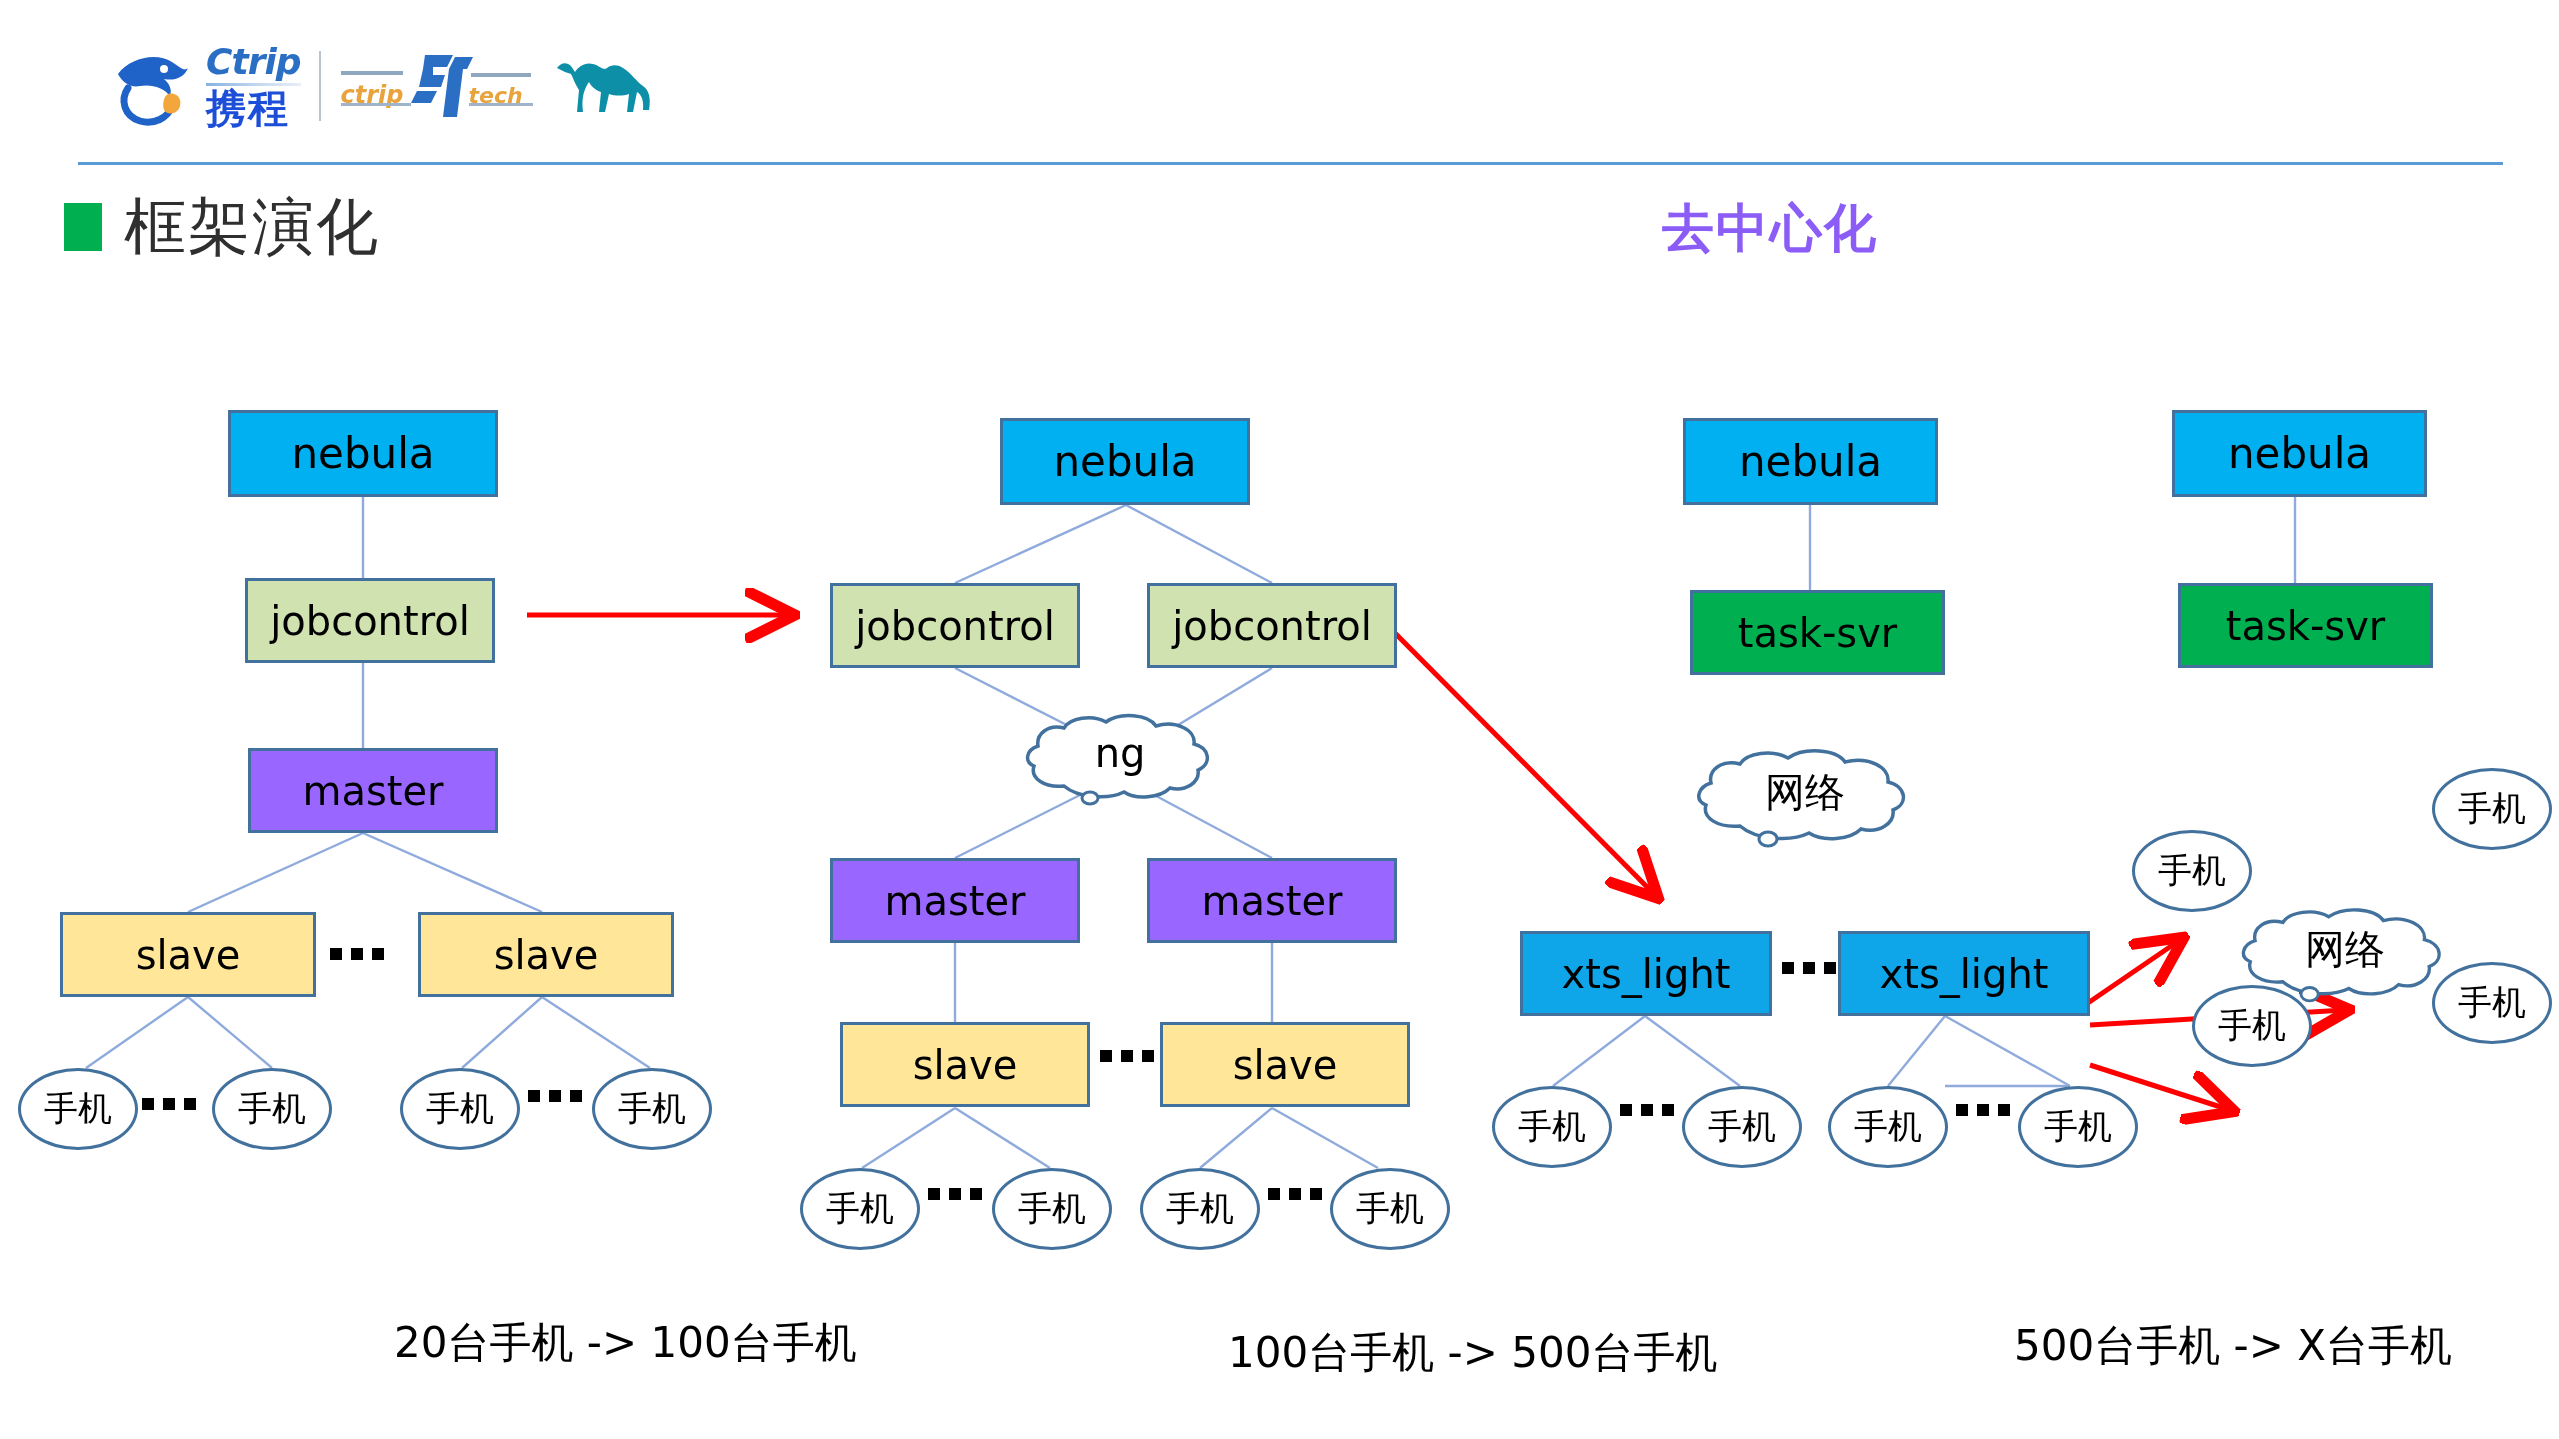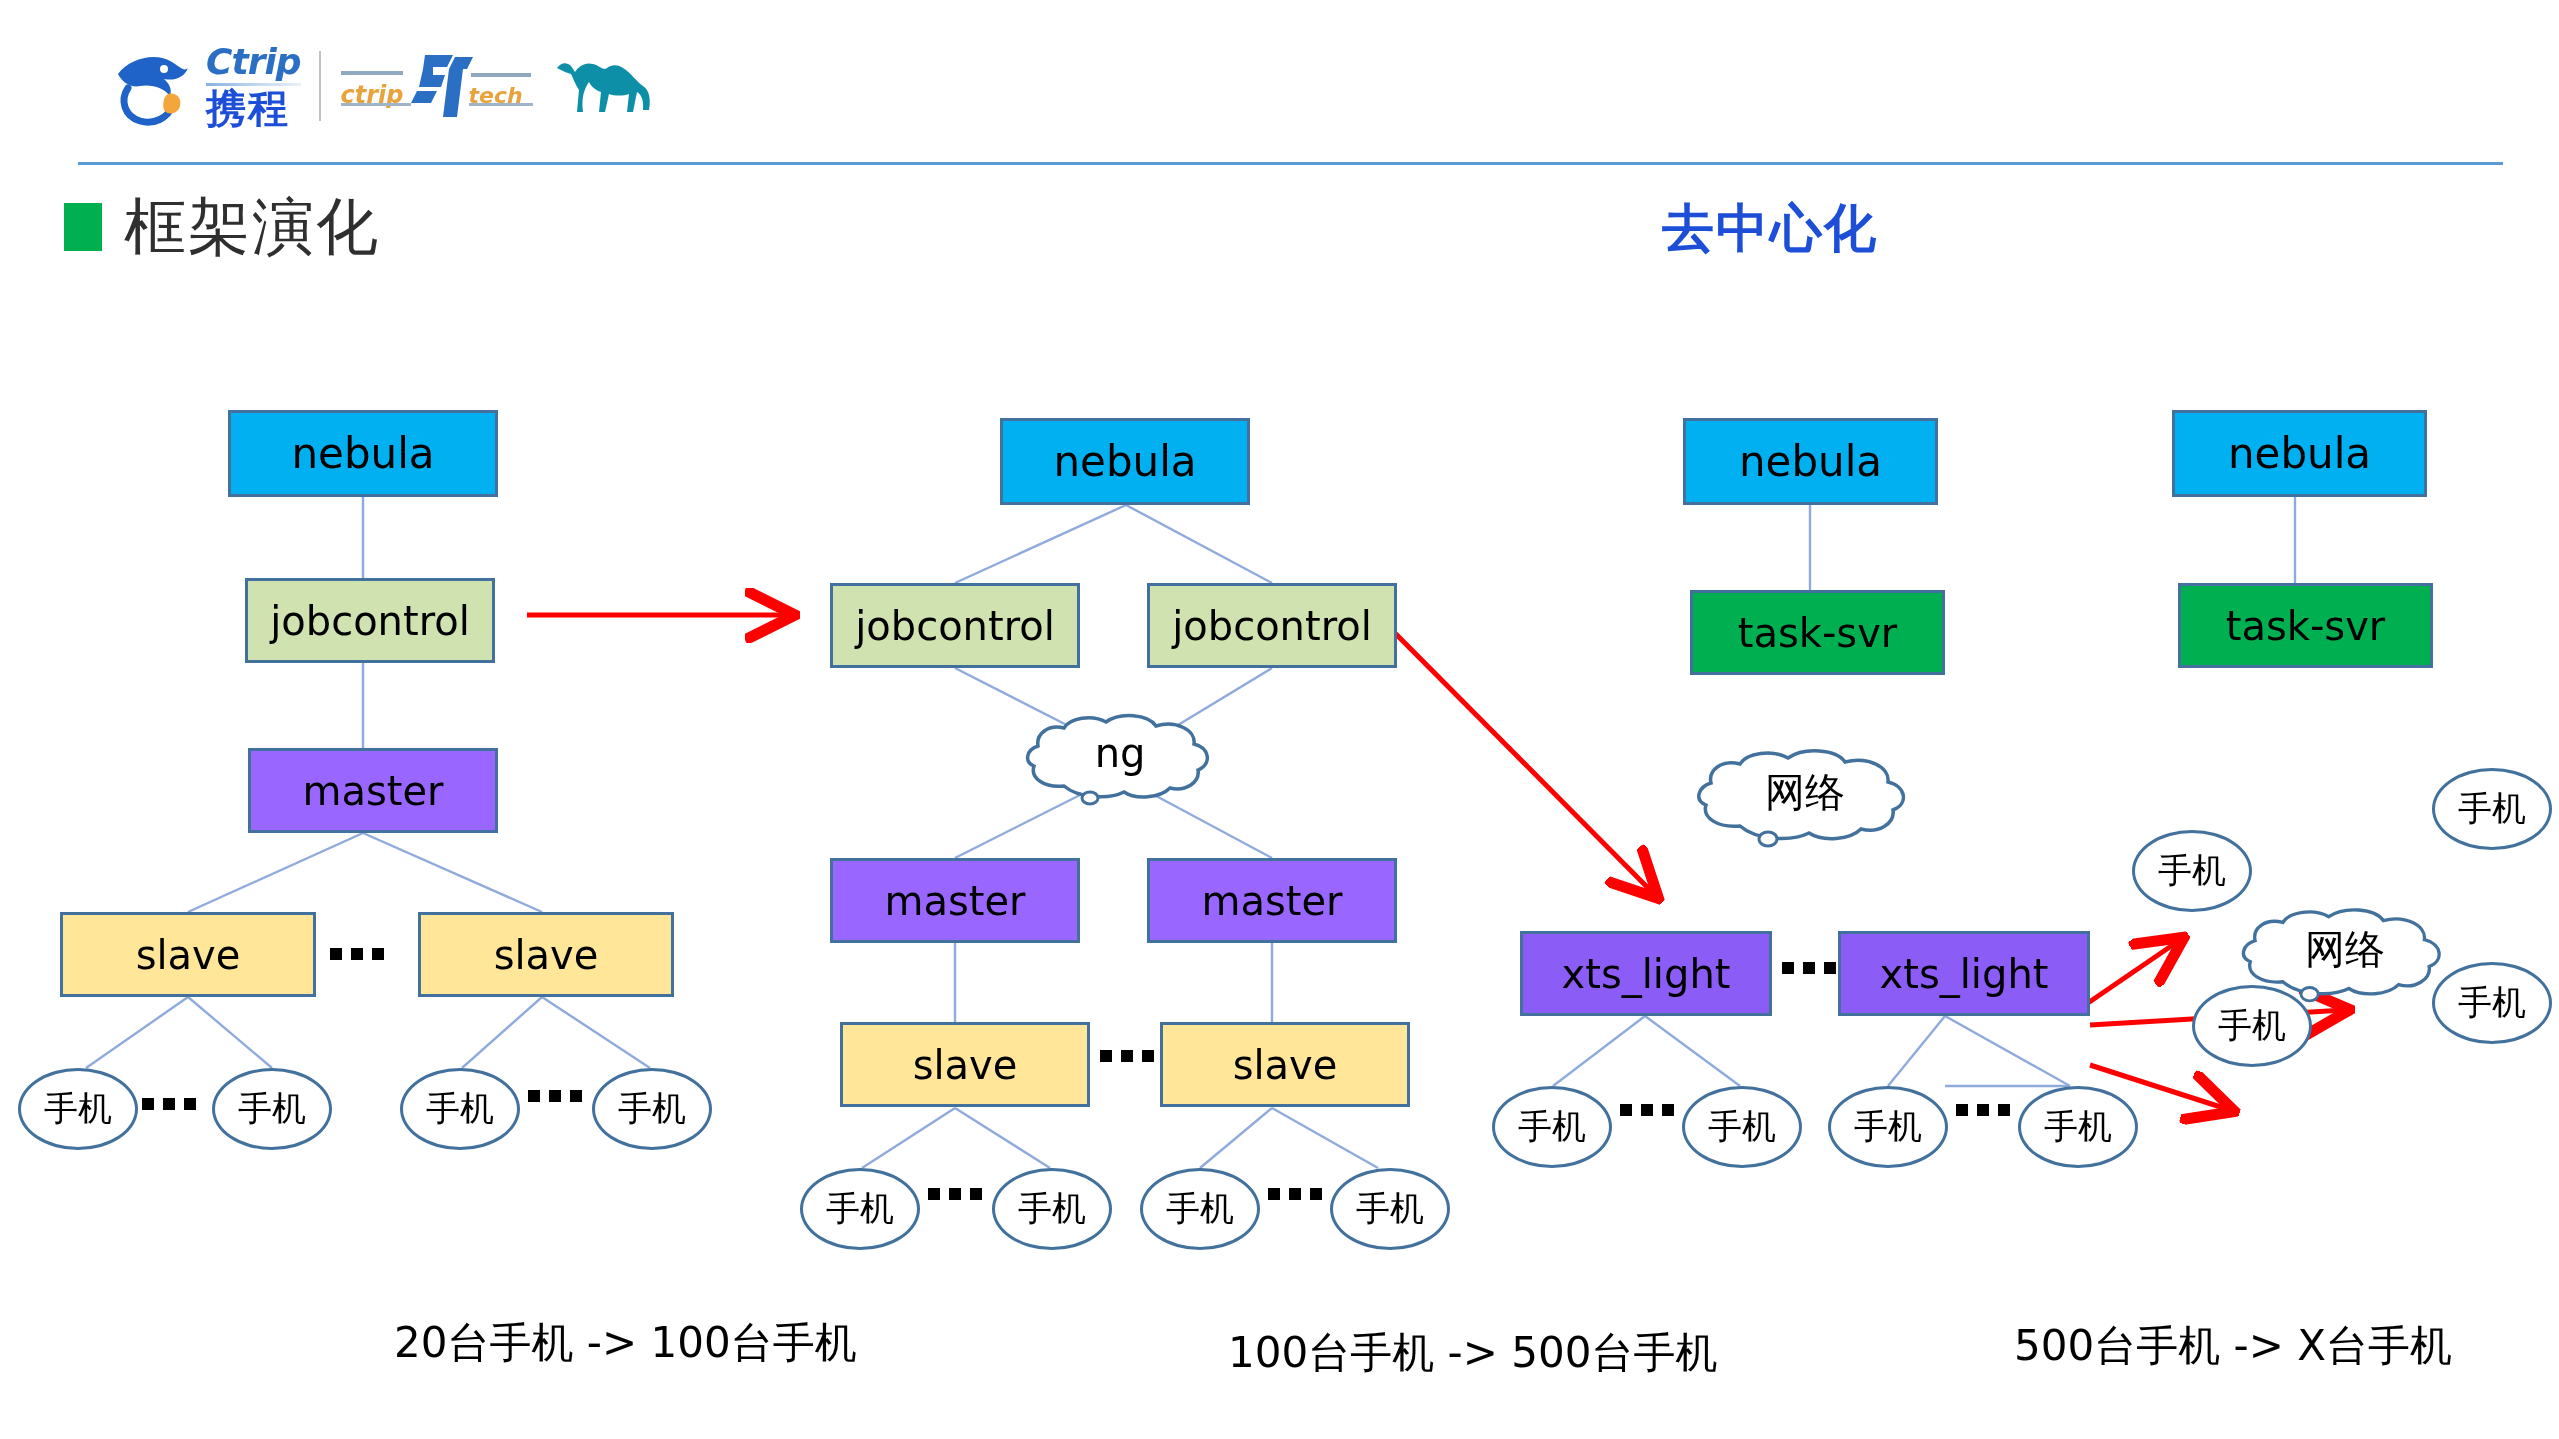--- a/index.html
+++ b/index.html
@@ -93,21 +93,21 @@
     font-size: 62px;
     color: #2f2f2f;
     letter-spacing: 2px;
   }
   #decentralize-title {
     position: absolute;
     left: 1662px; top: 194px;
     font-family: Liberation Mono, monospace;
     font-weight: bold;
     font-size: 52px;
-    color: #1d4ed8;
+    color: #8b5cf6;
     letter-spacing: 2px;
   }
 
   
   #diagram {
     position: absolute;
     left: 0; top: 0;
     width: 2516px; height: 1439px;
     pointer-events: none;
   }
@@ -120,21 +120,21 @@
     display: flex; align-items: center; justify-content: center;
     font-family: "DejaVu Sans", sans-serif;
     color: #000000;
     white-space: nowrap;
   }
   .n-nebula   { background: #00b0f0; }
   .n-job      { background: #cfe2b0; }
   .n-master   { background: #9966ff; }
   .n-slave    { background: #ffe699; }
   .n-task     { background: #00b050; }
-  .n-xts      { background: #8b5cf6; }
+  .n-xts      { background: #0ea5e9; }
 
   .phone {
     position: absolute;
     box-sizing: border-box;
     border: 3px solid #41719c;
     border-radius: 50%;
     background: #ffffff;
     display: flex; align-items: center; justify-content: center;
     font-family: "DejaVu Sans", sans-serif;
     font-size: 34px;

